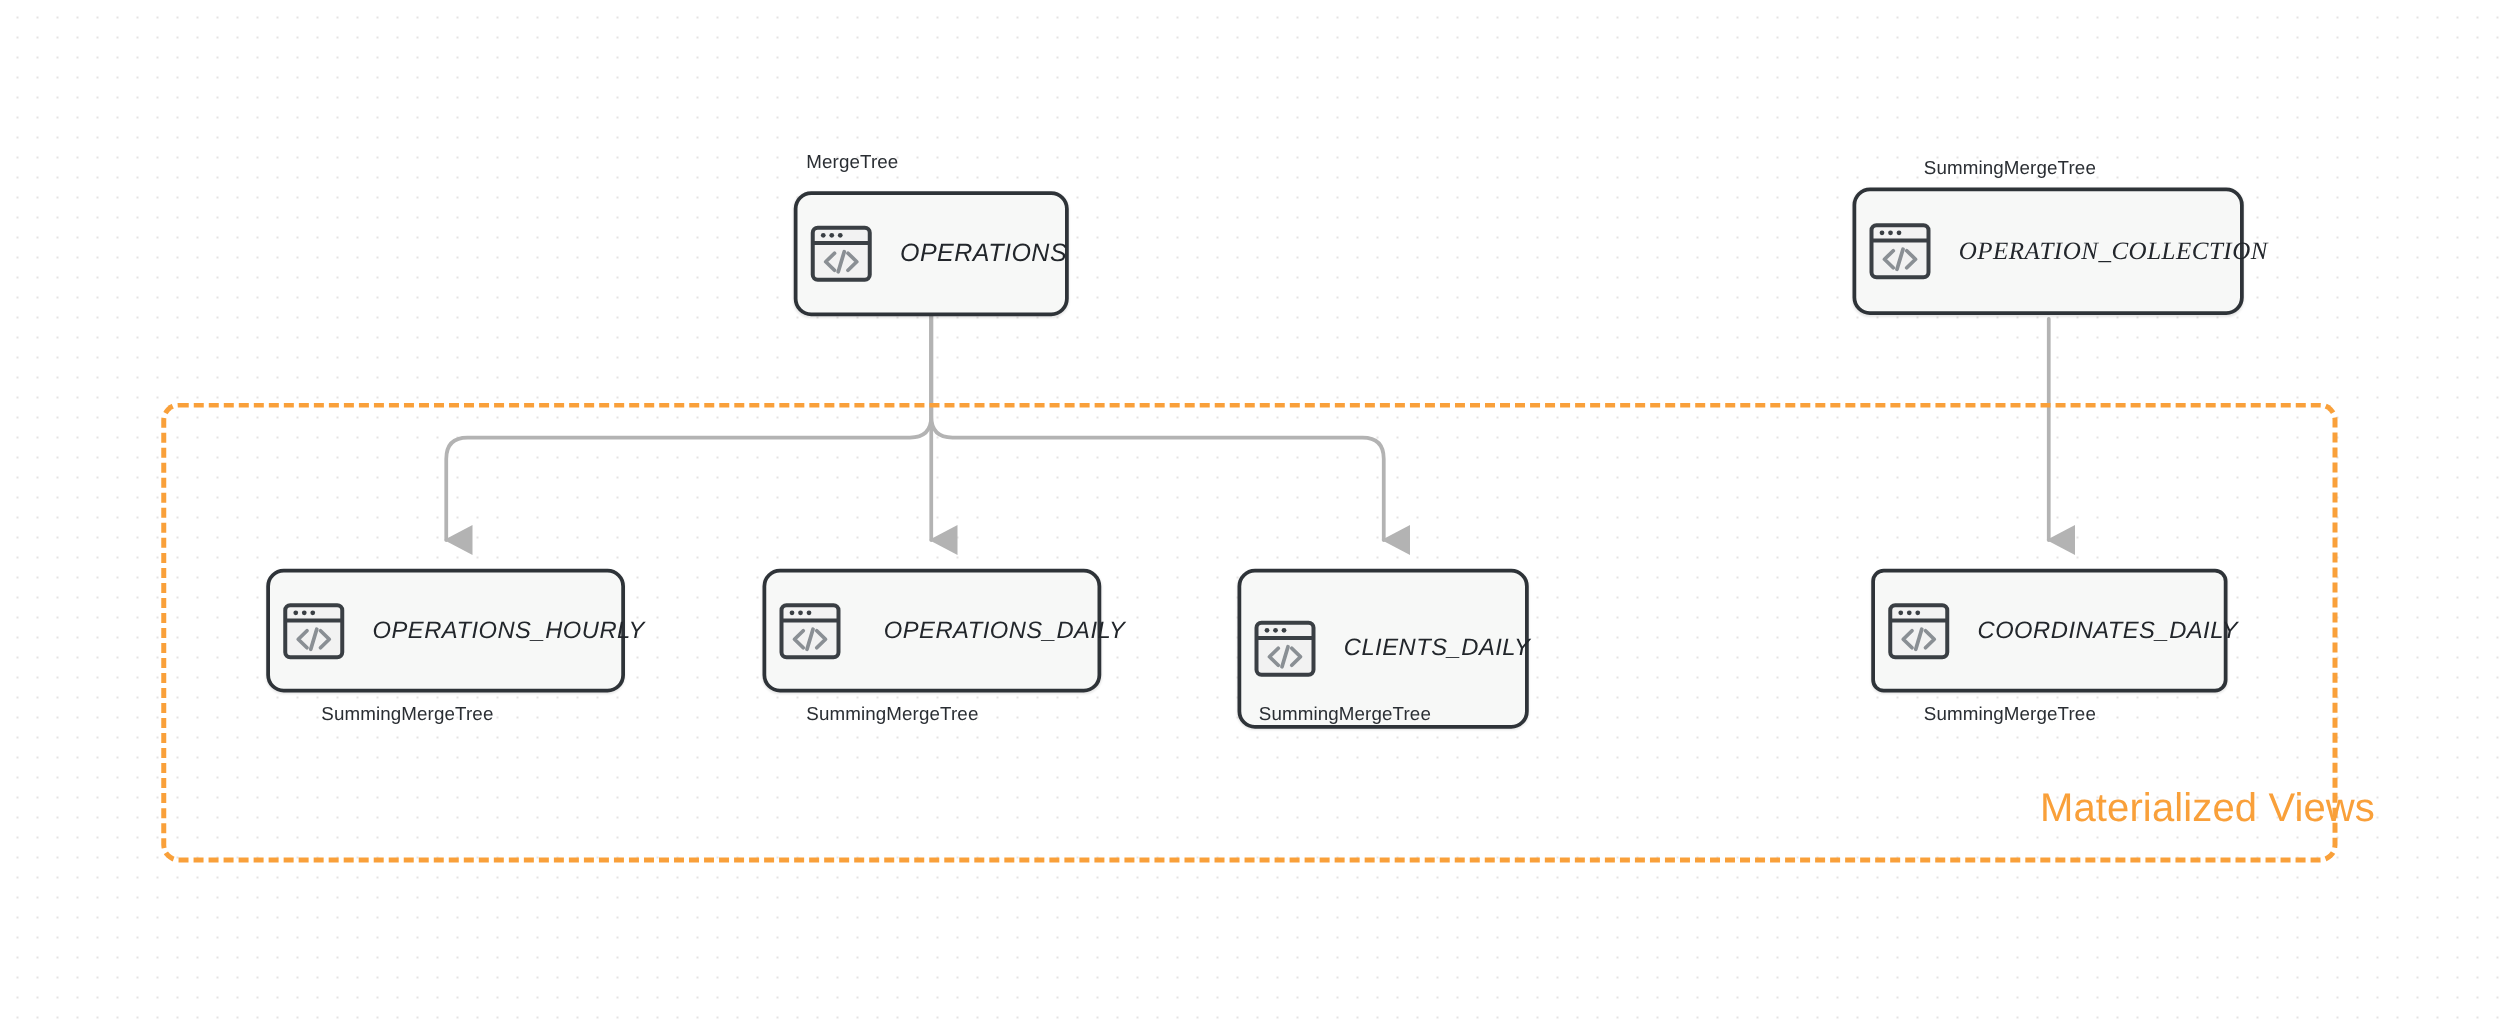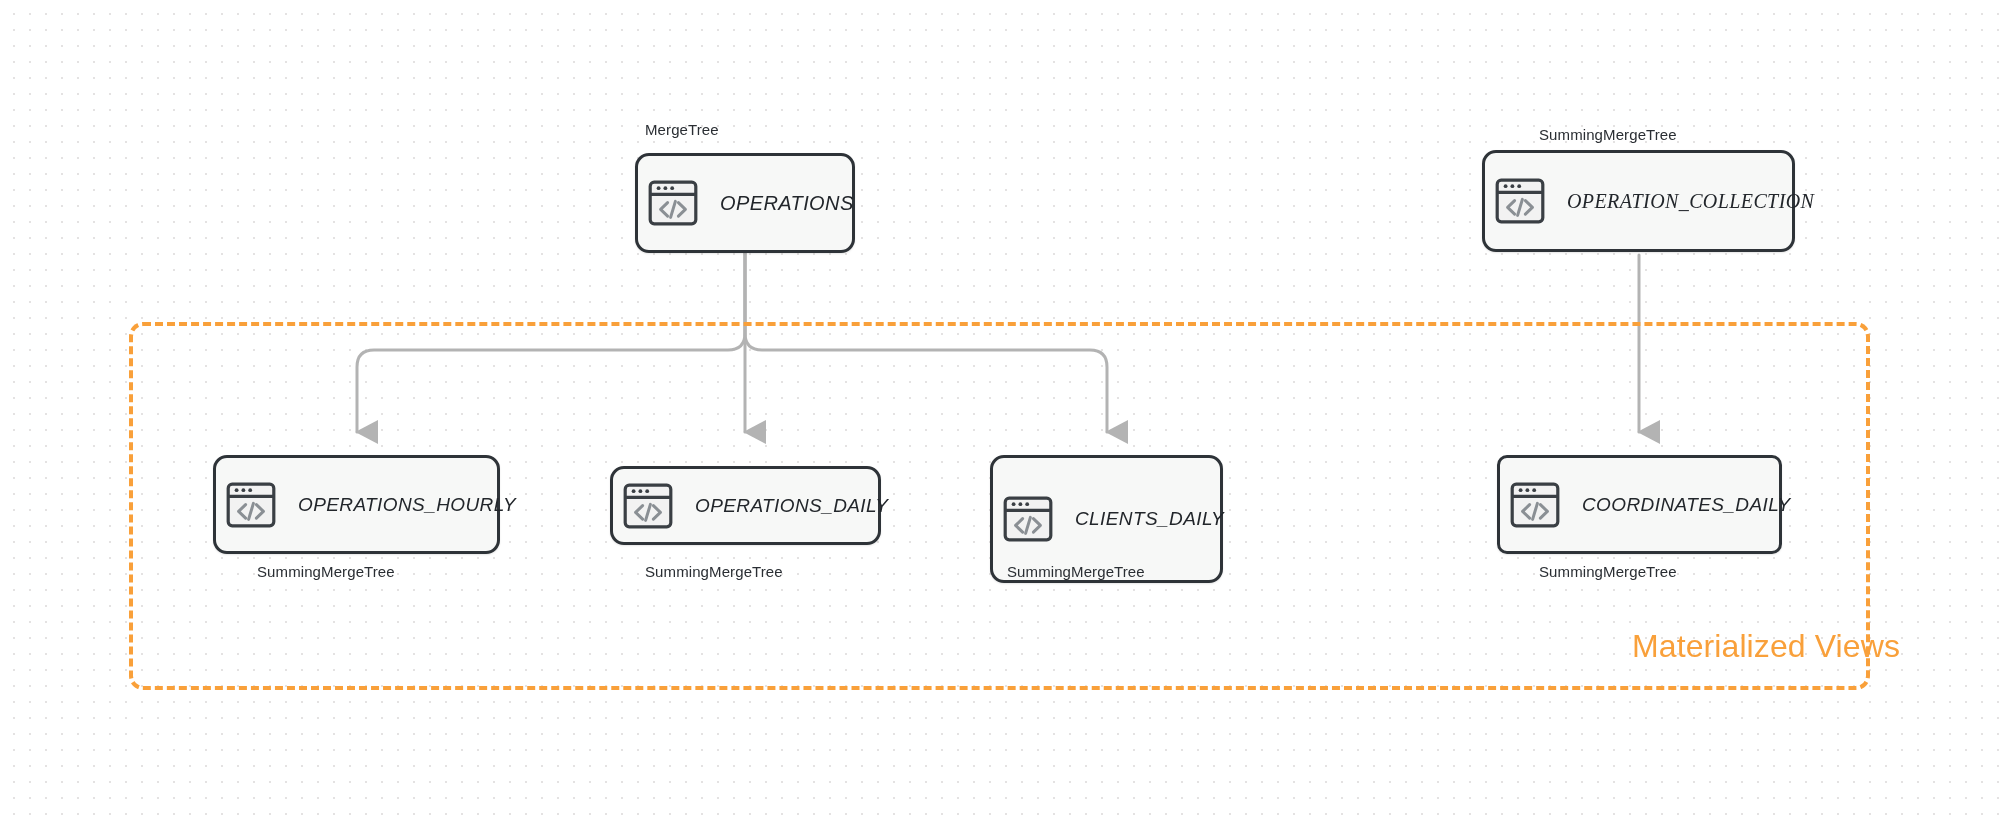--- a/index.html
+++ b/index.html
@@ -157,21 +157,21 @@
         <circle cx="24.2" cy="8.2" r="1.9" fill="#3a3f44"></circle>
         <path d="M 19.6 22.6 L 12.6 29.4 L 19.6 36.2" fill="none" stroke="#8a8f94" stroke-width="3" stroke-linecap="round" stroke-linejoin="round"></path>
         <path d="M 30.4 22.6 L 37.4 29.4 L 30.4 36.2" fill="none" stroke="#8a8f94" stroke-width="3" stroke-linecap="round" stroke-linejoin="round"></path>
         <line x1="27.4" y1="21.4" x2="22.6" y2="37.4" stroke="#8a8f94" stroke-width="3" stroke-linecap="round"></line>
       </svg>
     </span>
     <span class="node-title">OPERATIONS_HOURLY</span>
   </div>
   <div class="engine-label" style="left:257px; top:563px; width:200px;">SummingMergeTree</div>
 
-  <div class="node small" style="left:610px; top:466px; width:271px; height:79px;">
+  <div class="node small" style="left:610px; top:455px; width:271px; height:99px;gap:12px;">
     <span class="win-icon">
       <svg viewBox="0 0 50 46" width="50" height="46">
         <rect x="2.2" y="2.2" width="45.6" height="41.6" rx="4" ry="4" fill="#f2f2f2" stroke="#3a3f44" stroke-width="3.2"></rect>
         <line x1="2.2" y1="14.4" x2="47.8" y2="14.4" stroke="#3a3f44" stroke-width="3.2"></line>
         <circle cx="10.6" cy="8.2" r="1.9" fill="#3a3f44"></circle>
         <circle cx="17.4" cy="8.2" r="1.9" fill="#3a3f44"></circle>
         <circle cx="24.2" cy="8.2" r="1.9" fill="#3a3f44"></circle>
         <path d="M 19.6 22.6 L 12.6 29.4 L 19.6 36.2" fill="none" stroke="#8a8f94" stroke-width="3" stroke-linecap="round" stroke-linejoin="round"></path>
         <path d="M 30.4 22.6 L 37.4 29.4 L 30.4 36.2" fill="none" stroke="#8a8f94" stroke-width="3" stroke-linecap="round" stroke-linejoin="round"></path>
         <line x1="27.4" y1="21.4" x2="22.6" y2="37.4" stroke="#8a8f94" stroke-width="3" stroke-linecap="round"></line>

